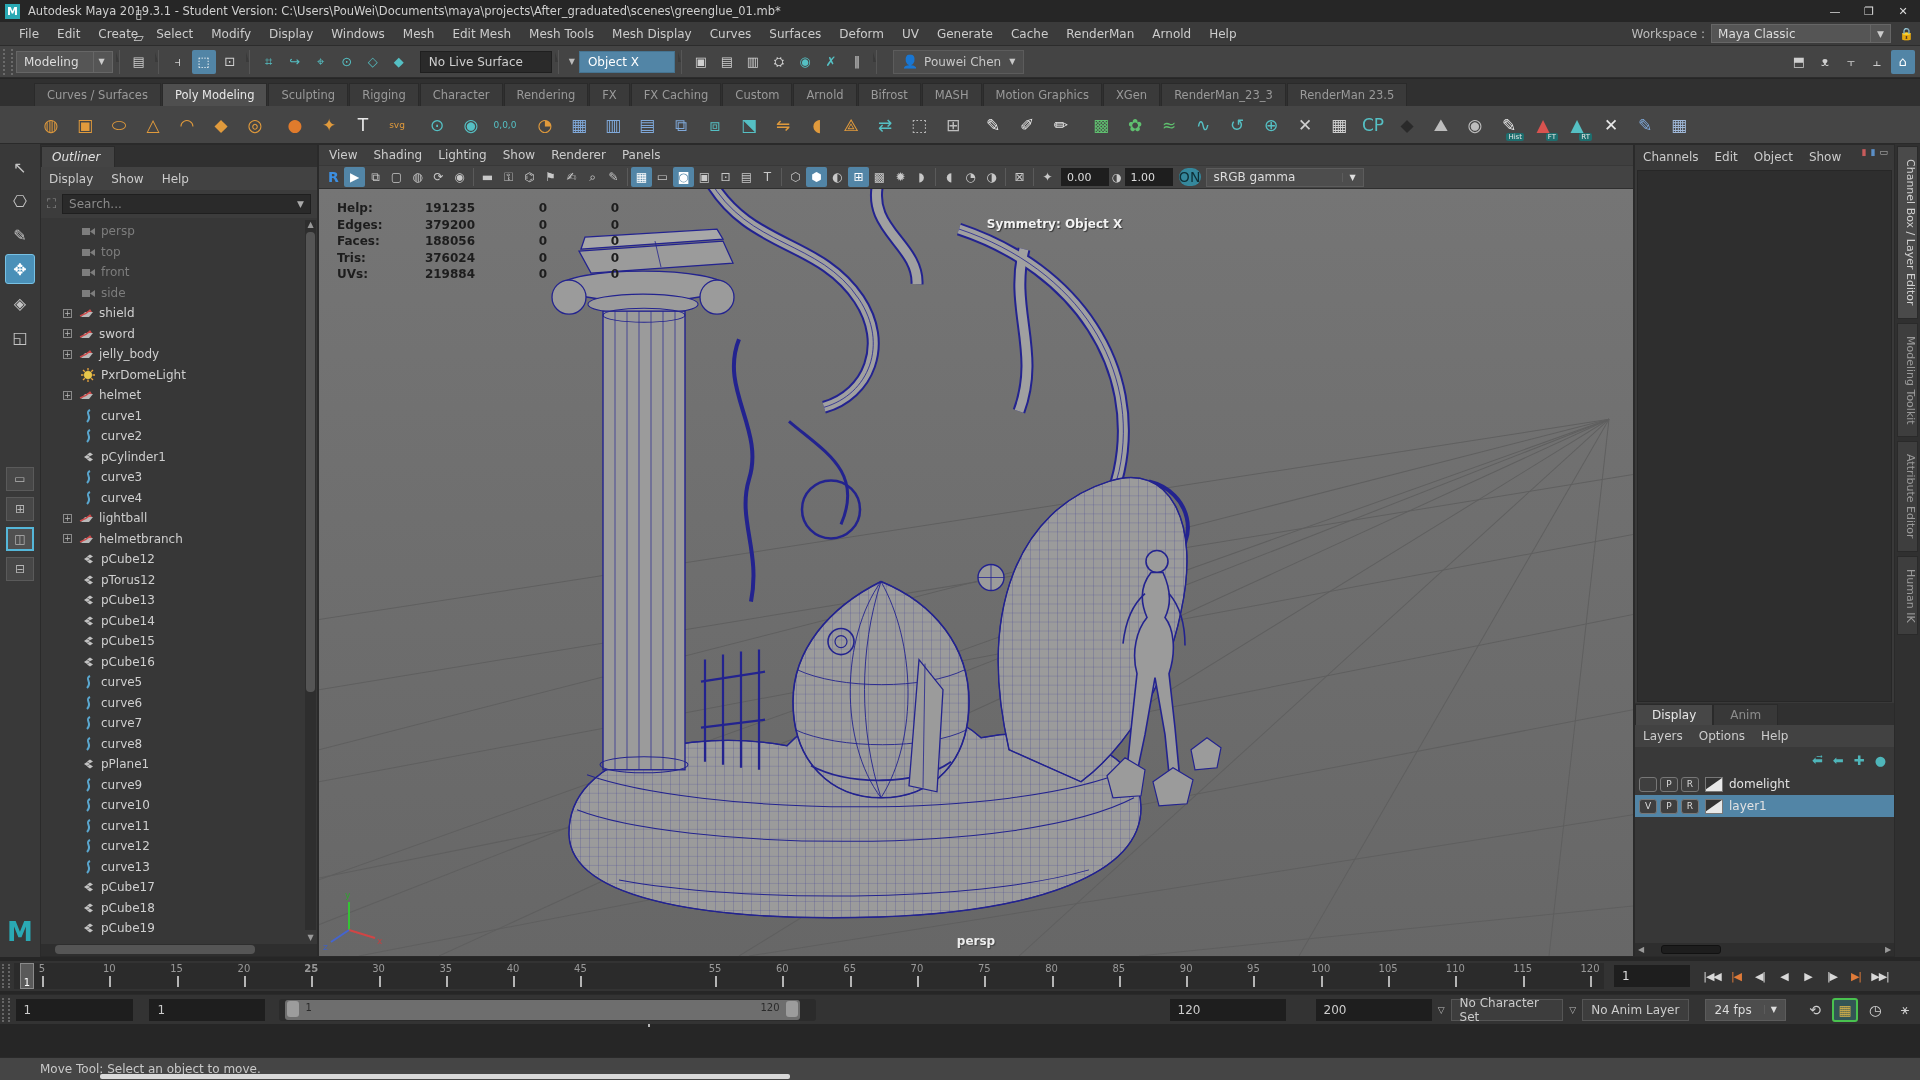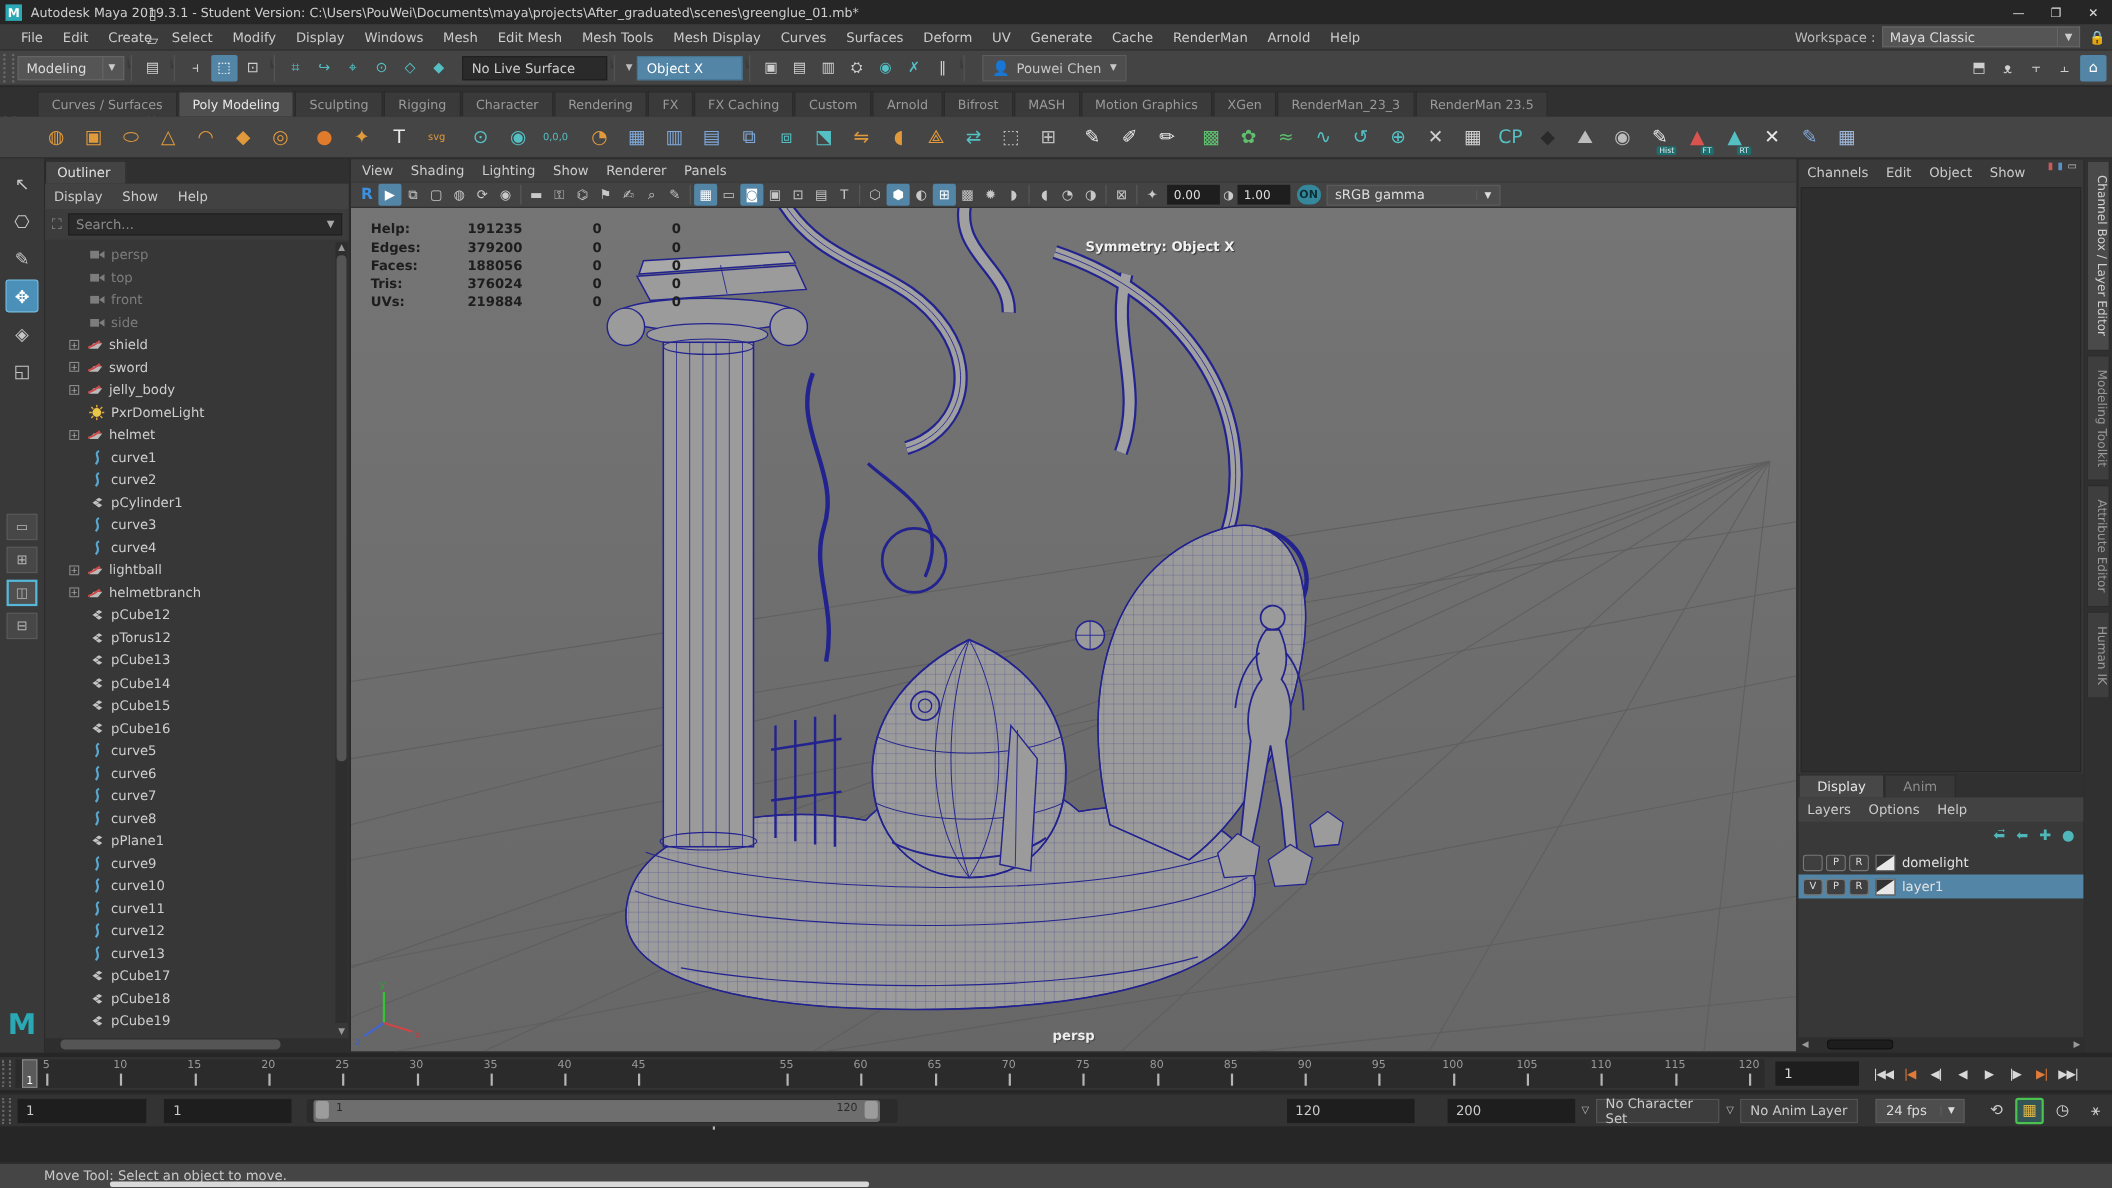--- a/index.html
+++ b/index.html
@@ -74,21 +74,21 @@
   .tbicon.active { background:#4a90b8; color:#fff; border:1px solid #77c1e4; }
   .tb-layouts { margin-top:110px; display:flex; flex-direction:column; align-items:center; }
   .layout-btn { width:28px; height:24px; margin:3px 0; border:1px solid #5a5a5a; background:#474747;
     display:flex; align-items:center; justify-content:center; font-size:12px; color:#b5b5b5; }
   .layout-btn.active { border:2px solid #55b7d9; background:#505050; }
   .maya-m { margin-top:auto; margin-bottom:10px; color:#2aa9b4; font-size:26px; font-weight:bold; }
 
   
   .outliner { position:absolute; left:40px; top:144px; width:278px; height:813px; background:#373737;
     border:1px solid #2a2a2a; display:flex; flex-direction:column; }
-  .out-tab { height:22px; display:flex; align-items:flex-end; background:#303030; }
+  .out-tab { height:22px; display:flex; align-items:flex-end; background:#303030;font-style:italic; }
   .out-tab span { background:#444; padding:3px 14px 3px 10px; font-size:12px; color:#e0e0e0;
     border:1px solid #2a2a2a; border-bottom:none; }
   .out-menus { height:23px; display:flex; align-items:center; background:#424242; padding-left:8px; }
   .out-menus span { margin-right:18px; color:#ccc; }
   .out-search-row { height:28px; display:flex; align-items:center; background:#3c3c3c; padding:0 6px; }
   .out-filter { color:#8a8a8a; font-size:13px; margin-right:6px; }
   .out-search { flex:1; height:20px; background:#2a2a2a; border:1px solid #1f1f1f; color:#8b8b8b;
     display:flex; align-items:center; padding:0 6px; }
   .out-search .sarr { margin-left:auto; font-size:9px; color:#aaa; }
   .out-list { flex:1; position:relative; overflow:hidden; padding-top:3px; }
@@ -112,22 +112,22 @@
   .vp-menus span { margin-right:16px; color:#ccc; }
   .vp-toolbar { height:24px; background:#434343; border-top:1px solid #383838; border-bottom:1px solid #2f2f2f;
     display:flex; align-items:center; padding-left:4px; }
   .vicon { min-width:21px; height:20px; display:flex; align-items:center; justify-content:center;
     font-size:12px; color:#c8c8c8; border-radius:2px; padding:0 1px; }
   .vicon.active { background:#5285a6; color:#fff; }
   .vicon.rman { color:#3d8fe0; font-weight:bold; font-size:14px; }
   .vsep { width:1px; height:18px; background:#5a5a5a; margin:0 3px; }
   .vfield { width:48px; height:18px; background:#1e1e1e; color:#ddd; display:flex; align-items:center;
     padding:0 6px; margin:0 3px; font-size:11px; }
-  .vf-on { width:22px; height:18px; background:#35889c; border-radius:9px; color:#0e2f36; font-size:10px;
-    font-weight:bold; display:flex; align-items:center; justify-content:center; margin:0 3px; }
+  .vf-on { width:22px; height:18px; background:#35889c; border-radius:9px; color:#0e2f36; font-size:14px;
+    font-weight:normal; display:flex; align-items:center; justify-content:center; margin:0 3px; }
   .vdd { width:158px; height:19px; background:#4d4d4d; border:1px solid #5c5c5c; display:flex;
     align-items:center; padding:0 7px; color:#ddd; margin-left:2px; }
   .vdd .arr { margin-left:auto; font-size:8px; border-left:1px solid #5c5c5c; padding-left:6px; }
   .scene { flex:1; position:relative; overflow:hidden; }
   .scene svg { position:absolute; inset:0; }
   .hud { position:absolute; left:18px; top:12px; color:#1d1d1d; font-size:12px; font-weight:bold; }
   .hud-row { display:flex; height:16.5px; }
   .hud-row b { width:60px; font-weight:bold; }
   .hud-row i { width:78px; text-align:right; font-style:normal; }
   .hud-row u { width:72px; text-align:right; text-decoration:none; }
@@ -1141,21 +1141,21 @@
     </div>
 
   <div class="timeslider">
     <div class="ts-grip"></div>
     <div class="ts-strip" id="ts-strip">
       <div class="ts-current">1</div>
     <div class="tick" style="left: 28px;">5</div>
         <div class="tick" style="left: 95.3043px;">10</div>
         <div class="tick" style="left: 162.609px;">15</div>
         <div class="tick" style="left: 229.913px;">20</div>
-        <div class="tick" style="left: 297.217px;">25</div>
+        <div class="tick" style="left: 297.217px; font-weight: bold;">25</div>
         <div class="tick" style="left: 364.522px;">30</div>
         <div class="tick" style="left: 431.826px;">35</div>
         <div class="tick" style="left: 499.13px;">40</div>
         <div class="tick" style="left: 566.435px;">45</div>
         <div class="tick" style="left: 633.739px; margin-top: 40px;">50</div>
         <div class="tick" style="left: 701.043px;">55</div>
         <div class="tick" style="left: 768.348px;">60</div>
         <div class="tick" style="left: 835.652px;">65</div>
         <div class="tick" style="left: 902.957px;">70</div>
         <div class="tick" style="left: 970.261px;">75</div>

